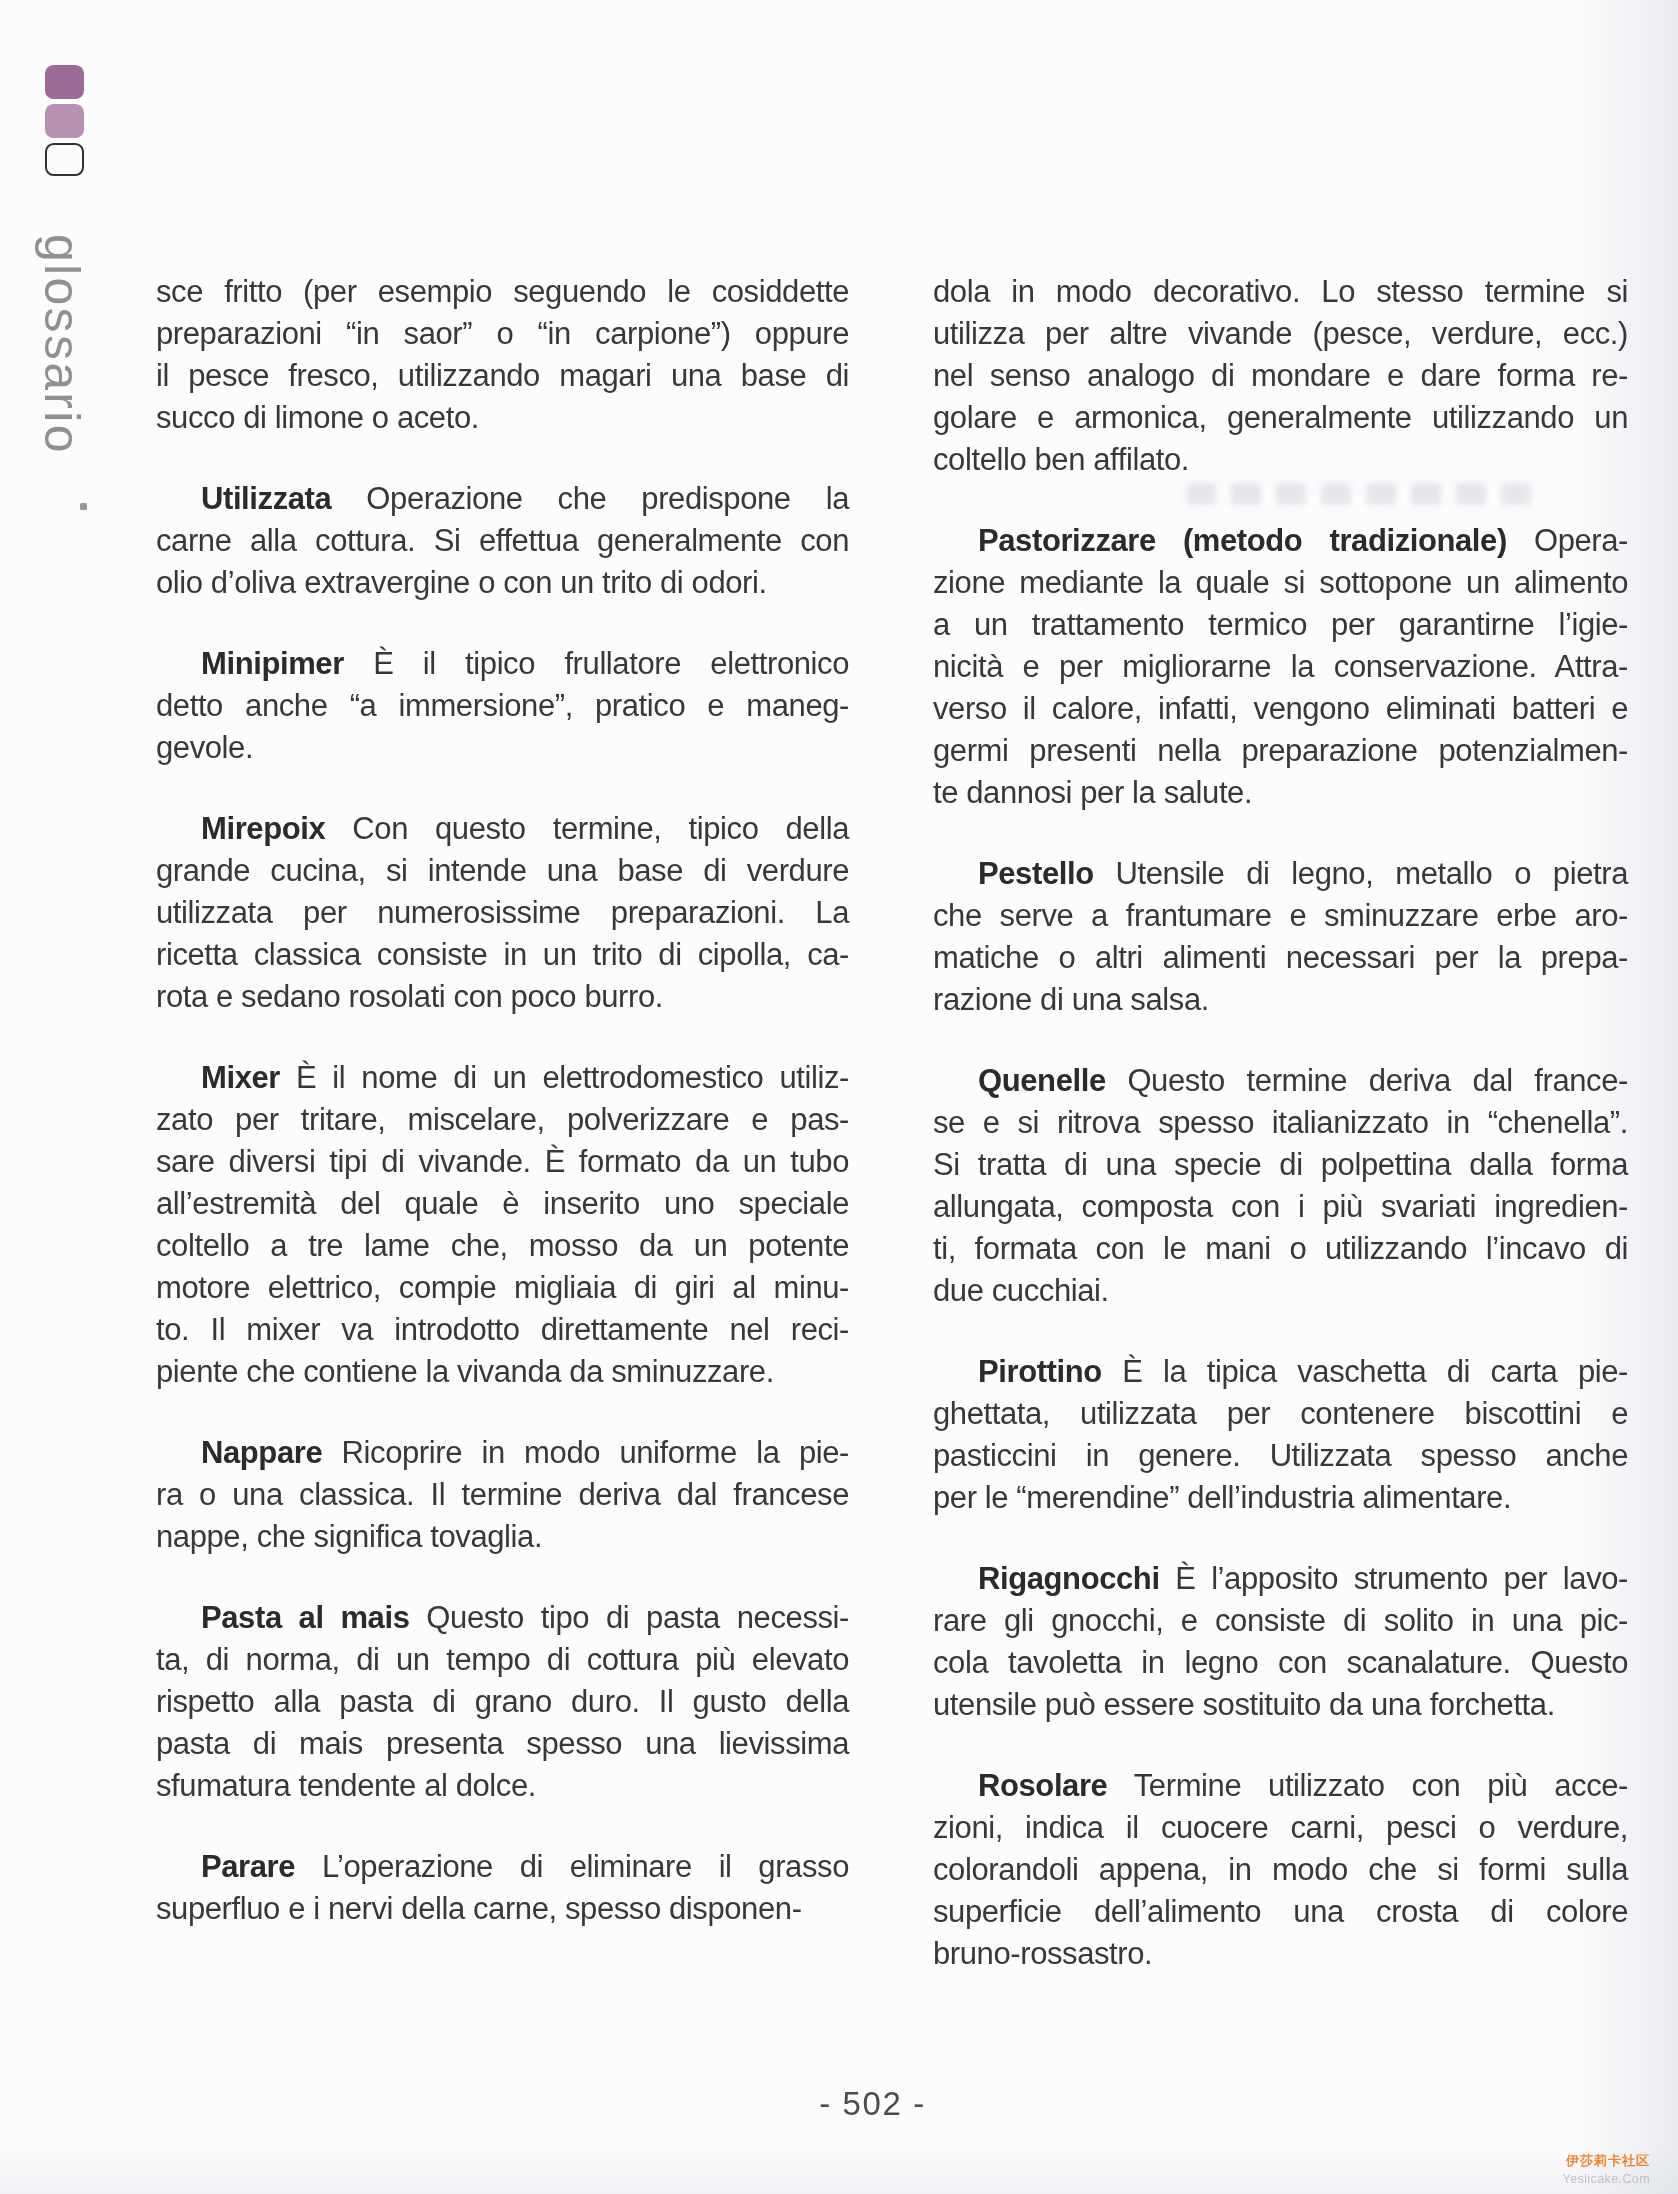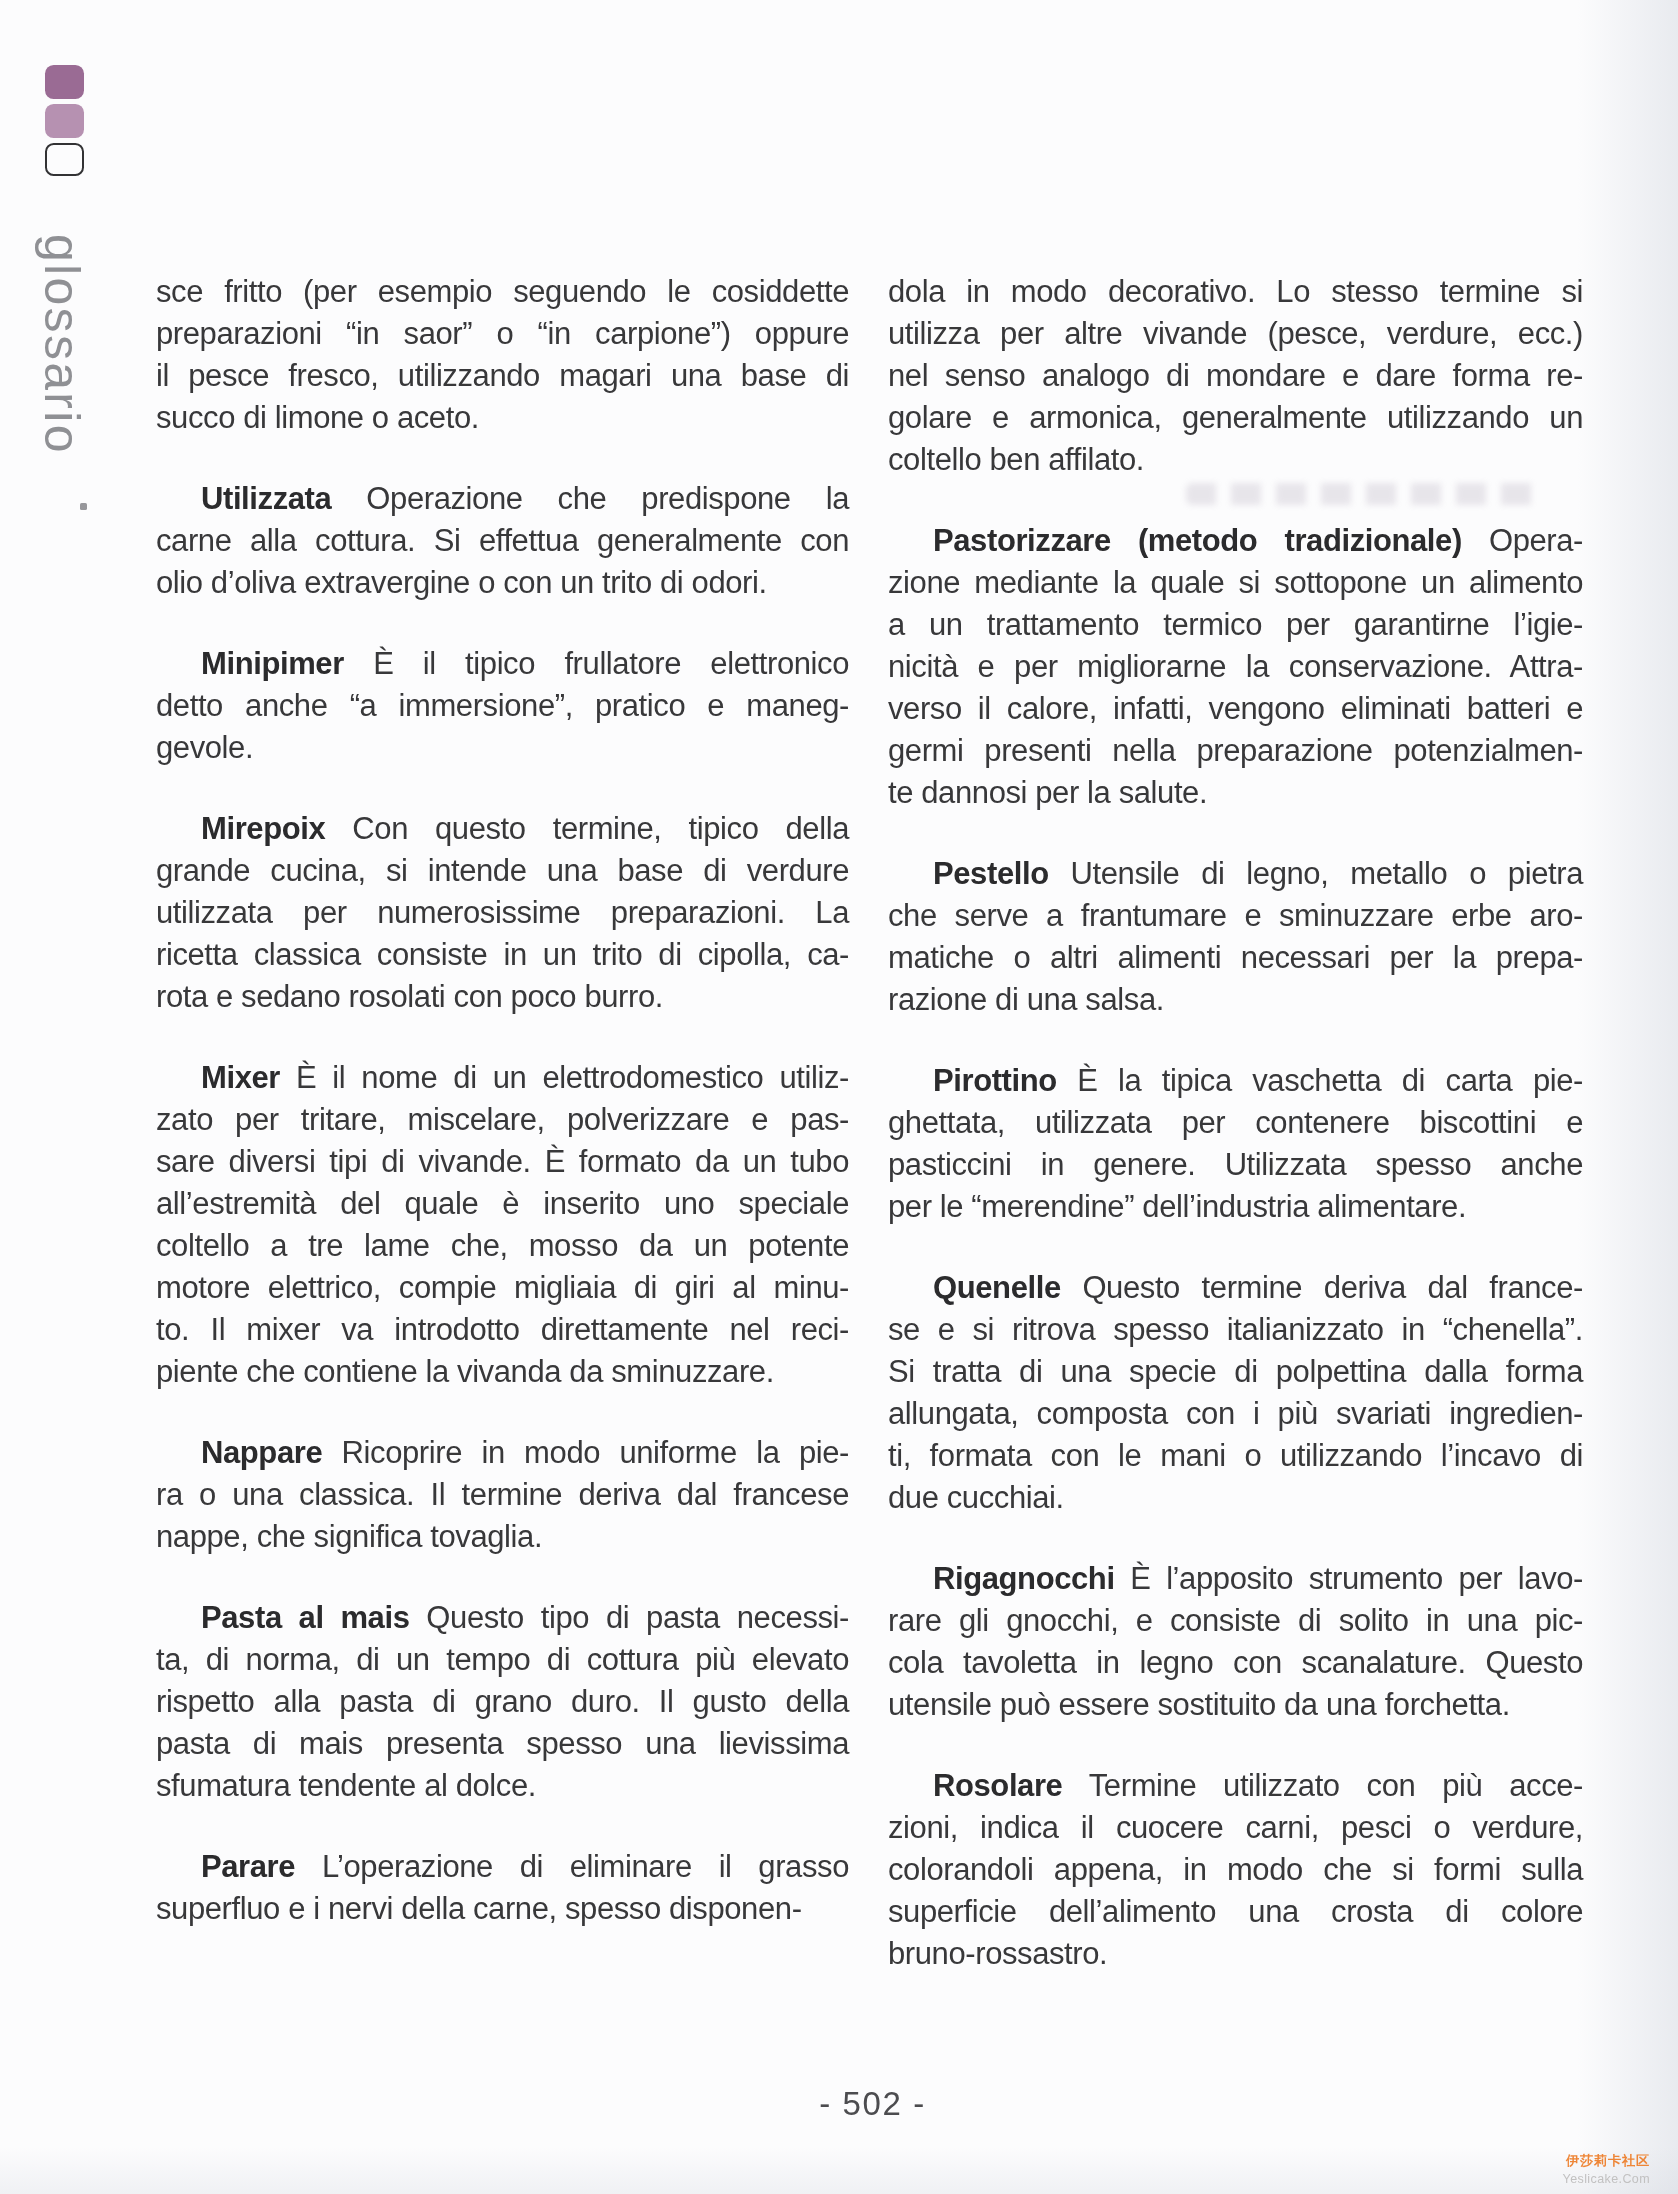--- a/index.html
+++ b/index.html
@@ -33,21 +33,21 @@
     font-size:50px;letter-spacing:2.3px;color:#8f9094;
     white-space:nowrap;
   }
   .side-title-dot{
     position:absolute;left:80px;top:503px;width:7px;height:7px;
     background:#97979b;border-radius:1.6px;
   }
   
   .col{position:absolute;top:271px;color:#38383a;font-size:31px;letter-spacing:-0.4px;}
   .col-left{left:156px;width:693px;}
-  .col-right{left:888px;width:695px;}
+  .col-right{left:933px;width:695px;}
   .para + .para{margin-top:39px;}
   .line{
     line-height:42px;
     white-space:nowrap;
     text-align:justify;
     text-align-last:justify;
   }
   .line.last{text-align-last:left;}
   .line.indent{text-indent:45px;}
   .lead{font-weight:700;color:#2b2b2d;}
@@ -157,34 +157,34 @@
         <div class="line">germi presenti nella preparazione potenzialmen-</div>
         <div class="line last">te dannosi per la salute.</div>
       </div>
       <div class="para">
         <div class="line indent"><span class="lead">Pestello</span> Utensile di legno, metallo o pietra</div>
         <div class="line">che serve a frantumare e sminuzzare erbe aro-</div>
         <div class="line">matiche o altri alimenti necessari per la prepa-</div>
         <div class="line last">razione di una salsa.</div>
       </div>
       <div class="para">
-        <div class="line indent"><span class="lead">Pirottino</span> È la tipica vaschetta di carta pie-</div>
-        <div class="line">ghettata, utilizzata per contenere biscottini e</div>
-        <div class="line">pasticcini in genere. Utilizzata spesso anche</div>
-        <div class="line last">per le “merendine” dell’industria alimentare.</div>
-      </div>
-      <div class="para">
         <div class="line indent"><span class="lead">Quenelle</span> Questo termine deriva dal france-</div>
         <div class="line">se e si ritrova spesso italianizzato in “chenella”.</div>
         <div class="line">Si tratta di una specie di polpettina dalla forma</div>
         <div class="line">allungata, composta con i più svariati ingredien-</div>
         <div class="line">ti, formata con le mani o utilizzando l’incavo di</div>
         <div class="line last">due cucchiai.</div>
       </div>
       <div class="para">
+        <div class="line indent"><span class="lead">Pirottino</span> È la tipica vaschetta di carta pie-</div>
+        <div class="line">ghettata, utilizzata per contenere biscottini e</div>
+        <div class="line">pasticcini in genere. Utilizzata spesso anche</div>
+        <div class="line last">per le “merendine” dell’industria alimentare.</div>
+      </div>
+      <div class="para">
         <div class="line indent"><span class="lead">Rigagnocchi</span> È l’apposito strumento per lavo-</div>
         <div class="line">rare gli gnocchi, e consiste di solito in una pic-</div>
         <div class="line">cola tavoletta in legno con scanalature. Questo</div>
         <div class="line last">utensile può essere sostituito da una forchetta.</div>
       </div>
       <div class="para">
         <div class="line indent"><span class="lead">Rosolare</span> Termine utilizzato con più acce-</div>
         <div class="line">zioni, indica il cuocere carni, pesci o verdure,</div>
         <div class="line">colorandoli appena, in modo che si formi sulla</div>
         <div class="line">superficie dell’alimento una crosta di colore</div>

